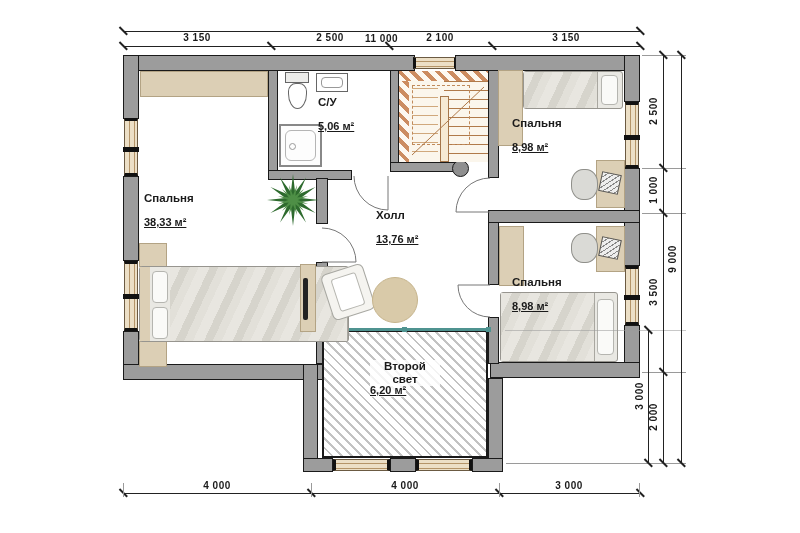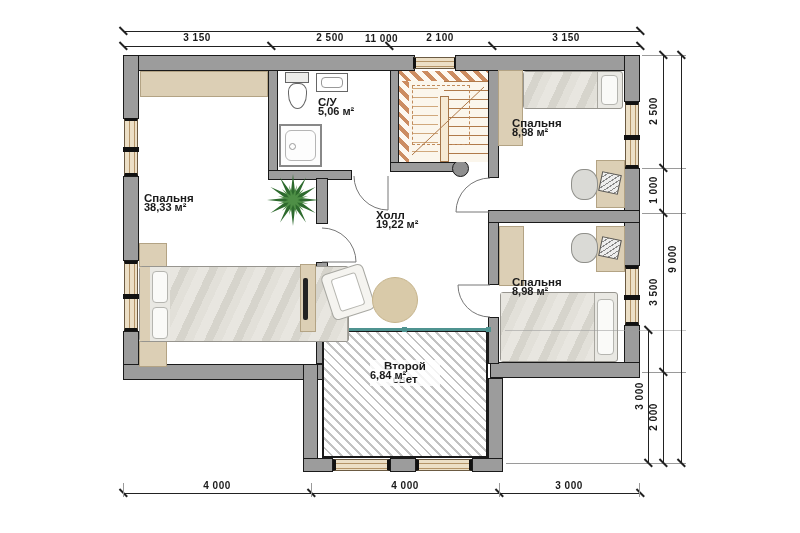--- a/index.html
+++ b/index.html
@@ -12,21 +12,21 @@
   .winh{background:var(--window) linear-gradient(to bottom,transparent 3px,#b49468 3px,#b49468 4px,transparent 4px,transparent 8px,#b49468 8px,#b49468 9px,transparent 9px);border:1px solid #6b5a42;border-left:3px solid #111;border-right:3px solid #111;}
   .wdiv{background:#111;}
   .beige{background:var(--beige);border:1px solid #b3a384;}
   .bed{background:var(--bedbg);border:1px solid #97958f;border-radius:3px;}
   .blanket{background:repeating-linear-gradient(115deg,#e8e6e0 0 10px,#d6d4cc 10px 18px,#e2e0d9 18px 26px);border-right:1px solid #a9a7a0;}
   .pillow{background:#fafaf8;border:1px solid #b5b5b0;border-radius:4px;}
   .chair{background:#dadad6;border:1px solid #8f8f8a;border-radius:45%;}
   .laptop{background:repeating-linear-gradient(135deg,#eee 0 3px,#888 3px 4px);border:1px solid #555;}
   .room-label{text-align:center;font-weight:bold;line-height:13px;}
   .room-label .nm{position:static;display:block;font-size:11.5px;}
-  .room-label .ar{position:static;display:block;font-size:11px;margin-top:9px;}
+  .room-label .ar{position:static;display:block;font-size:11px;margin-top:24px;text-decoration:underline;}
   .dimline-h{height:1px;background:#222;}
   .dimline-v{width:1px;background:#222;}
   .tick{width:11px;height:1.5px;background:#222;transform:rotate(45deg);transform-origin:center;}
   .dlab{font-size:10px;font-weight:bold;text-align:center;height:12px;line-height:12px;letter-spacing:.5px;}
   .vlab{width:80px;height:12px;transform:rotate(-90deg);}
   .ext{background:#9a9a9a;}
   .hatch{background:repeating-linear-gradient(45deg,#fff 0 5px,var(--hatchline) 5px 7px);border:2px solid #1a1a1a;}
   .stairhatch{background:repeating-linear-gradient(45deg,#fdf8f0 0 5px,#cc8c60 5px 9px);}
   .teal{background:var(--teal);}
   .tealsq{width:5px;height:5px;background:var(--teal);}
@@ -159,33 +159,33 @@
   <div class="room-label" style="left:144px;top:192px;width:120px;">
     <span class="nm">Спальня</span>
     <span class="ar">38,33 м²</span>
   </div>
   <div class="room-label" style="left:318px;top:96px;width:64px;">
     <span class="nm">С/У</span>
     <span class="ar">5,06 м²</span>
   </div>
   <div class="room-label" style="left:376px;top:209px;width:80px;">
     <span class="nm">Холл</span>
-    <span class="ar">19,22 м²</span>
+    <span class="ar">13,76 м²</span>
   </div>
   <div class="room-label" style="left:512px;top:117px;width:100px;">
     <span class="nm">Спальня</span>
     <span class="ar">8,98 м²</span>
   </div>
   <div class="room-label" style="left:512px;top:276px;width:100px;">
     <span class="nm">Спальня</span>
     <span class="ar">8,98 м²</span>
   </div>
   <div class="room-label" style="left:370px;top:360px;width:70px;">
     <span class="nm" style="background:rgba(255,255,255,.8);">Второй свет</span>
-    <span class="ar" style="background:rgba(255,255,255,.8);">6,84 м²</span>
+    <span class="ar" style="background:rgba(255,255,255,.8);">6,20 м²</span>
   </div>
 
   <div class="dlab" style="left:123px;top:33px;width:517px;">11 000</div>
   <div class="dimline-h" style="left:123px;top:31px;width:517px;"></div>
   <div class="tick" style="left:118px;top:30px;"></div>
   <div class="tick" style="left:635px;top:30px;"></div>
 
   <div class="dlab" style="left:147px;top:32px;width:100px;">3 150</div>
   <div class="dlab" style="left:280px;top:32px;width:100px;">2 500</div>
   <div class="dlab" style="left:390px;top:32px;width:100px;">2 100</div>

